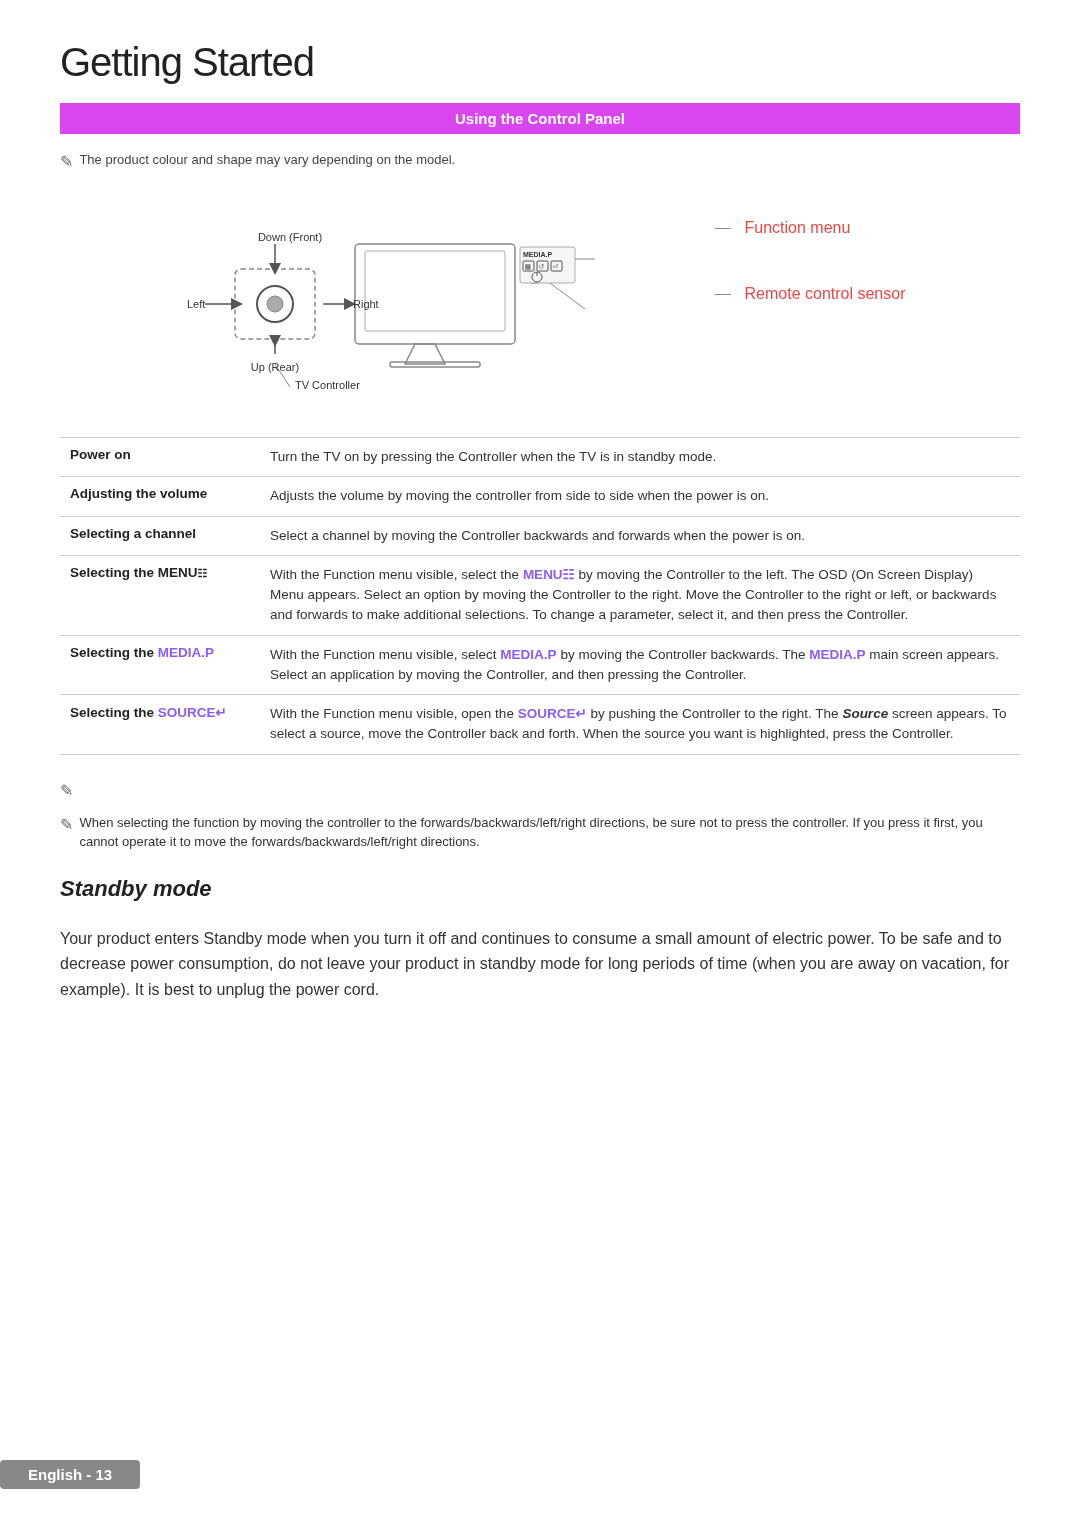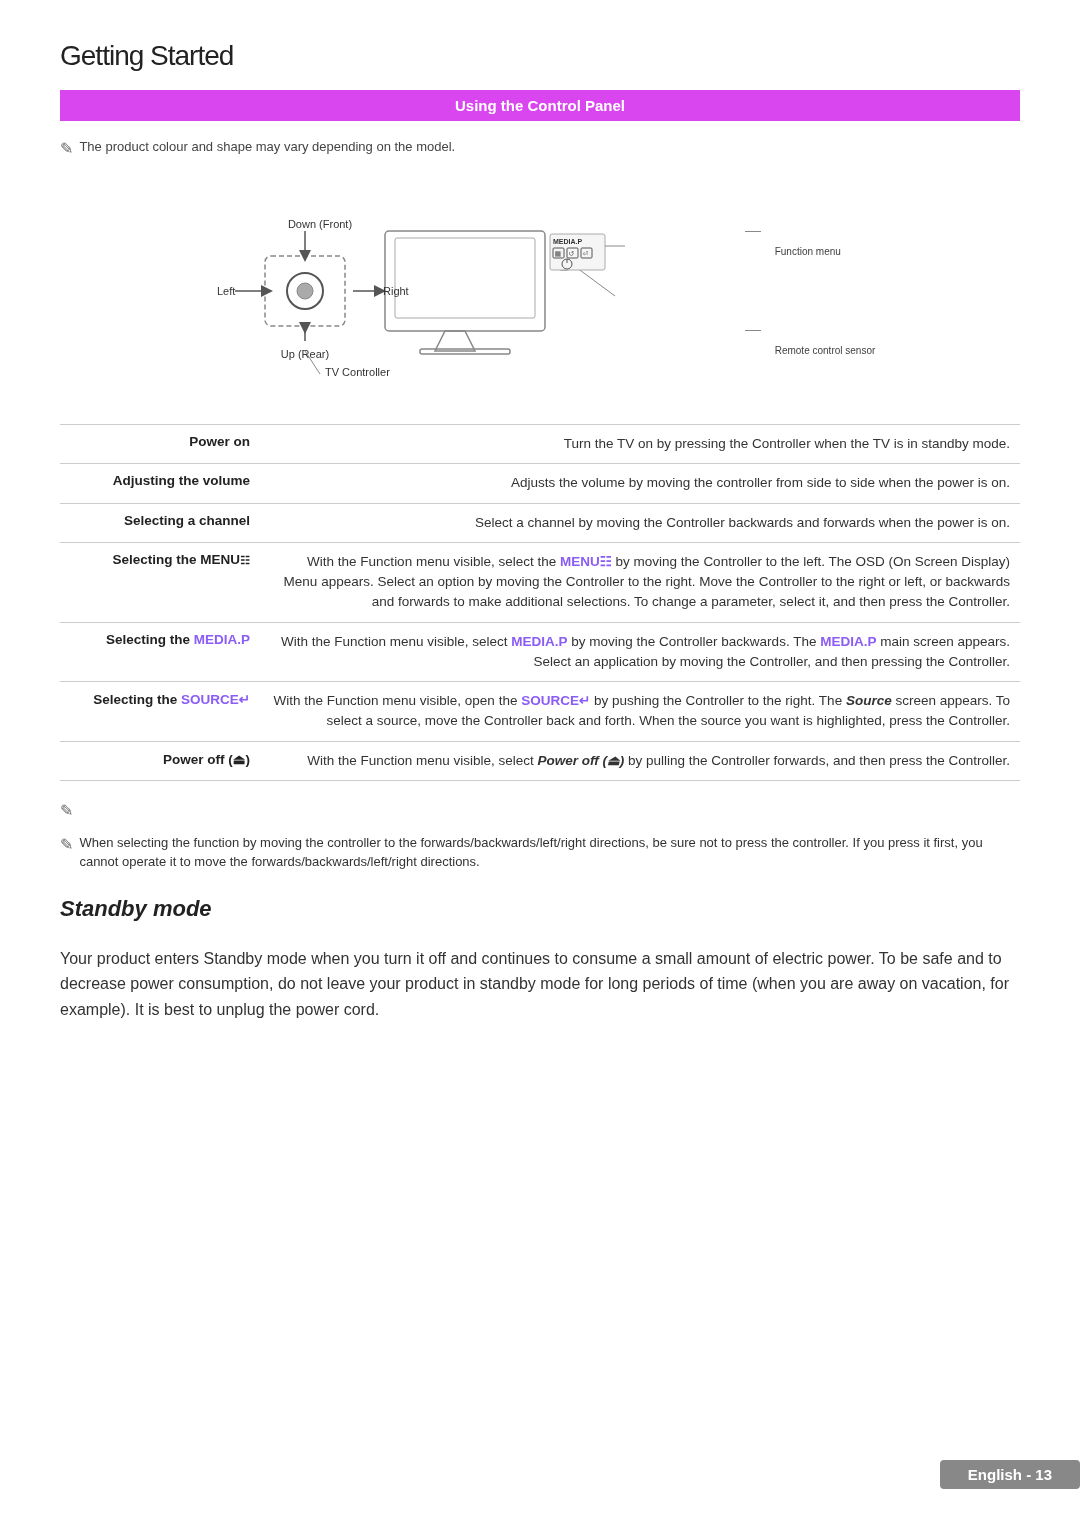--- a/index.html
+++ b/index.html
@@ -6,21 +6,21 @@
     body {
       width: 1080px;
       min-height: 1519px;
       background: #fff;
       font-family: Arial, sans-serif;
       color: #222;
       font-size: 14px;
       padding: 40px 60px 40px 60px;
     }
     .page-title {
-      font-size: 28px;
+      font-size: 40px;
       font-weight: 300;
       color: #222;
       margin-bottom: 18px;
       letter-spacing: -1px;
     }
     .section-header {
       background: #d946ef;
       color: #fff;
       text-align: center;
       font-size: 15px;
@@ -78,23 +78,22 @@
     }
     .label-line {
       display: flex;
       align-items: center;
       gap: 4px;
     }
     
     .control-table {
       width: 100%;
       border-collapse: collapse;
-      margin-bottom: 18px;
+      margin-bottom: 24px;
       font-size: 13.5px;
-      text-align: right;
     }
     .control-table tr {
       border-bottom: 1px solid #ccc;
     }
     .control-table tr:first-child {
       border-top: 1px solid #ccc;
     }
     .control-table td {
       padding: 9px 10px;
       vertical-align: top;
@@ -137,34 +136,33 @@
       font-size: 16px;
       color: #333;
       line-height: 1.6;
     }
     .page-footer {
       position: fixed;
       bottom: 30px;
       left: 0;
       right: 0;
       display: flex;
-      justify-content: flex-end;
+      justify-content: flex-start;
     }
     .page-number-box {
       background: #888;
       color: #fff;
       padding: 6px 28px;
       border-radius: 4px;
       font-size: 15px;
       font-weight: bold;
     }
     .diagram-label {
-      font-size: 10px;
-      color: #404040;
-      margin-top: 40px;
+      font-size: 16px;
+      color: #ef4444;
     }
   </style>
 </head>
 <body>
 
 <h1 class="page-title">Getting Started</h1>
 
 <div class="section-header">Using the Control Panel</div>
 
 <div class="note-line">
@@ -276,24 +274,20 @@
       <td>With the Function menu visible, select the <span class="highlight-blue">MENU☷</span> by moving the Controller to the left. The OSD (On Screen Display) Menu appears. Select an option by moving the Controller to the right. Move the Controller to the right or left, or backwards and forwards to make additional selections. To change a parameter, select it, and then press the Controller.</td>
     </tr>
     <tr>
       <td>Selecting the <span class="highlight-blue">MEDIA.P</span></td>
       <td>With the Function menu visible, select <span class="highlight-blue">MEDIA.P</span> by moving the Controller backwards. The <span class="highlight-blue">MEDIA.P</span> main screen appears. Select an application by moving the Controller, and then pressing the Controller.</td>
     </tr>
     <tr>
       <td>Selecting the <span class="highlight-blue">SOURCE↵</span></td>
       <td>With the Function menu visible, open the <span class="highlight-blue">SOURCE↵</span> by pushing the Controller to the right. The <span class="highlight-bold">Source</span> screen appears. To select a source, move the Controller back and forth. When the source you want is highlighted, press the Controller.</td>
     </tr>
-    <tr>
-      <td>Power off (⏏)</td>
-      <td>With the Function menu visible, select <span class="highlight-bold">Power off (⏏)</span> by pulling the Controller forwards, and then press the Controller.</td>
-    </tr>
   </tbody>
 </table>
 
 <div class="note-block">
   <span class="note-icon">✎</span>
 </div>
 <div class="note-block">
   <span class="note-icon">✎</span>
   <span>When selecting the function by moving the controller to the forwards/backwards/left/right directions, be sure not to press the controller. If you press it first, you cannot operate it to move the forwards/backwards/left/right directions.</span>
 </div>

